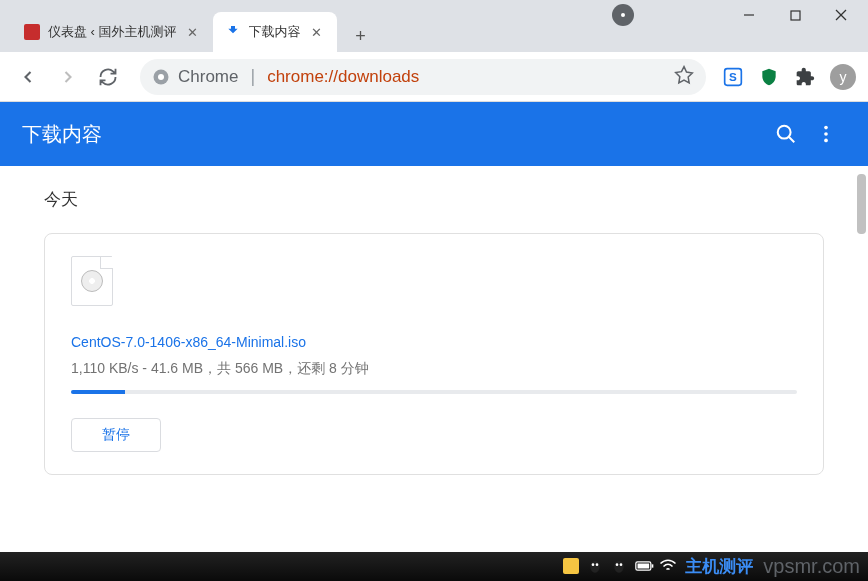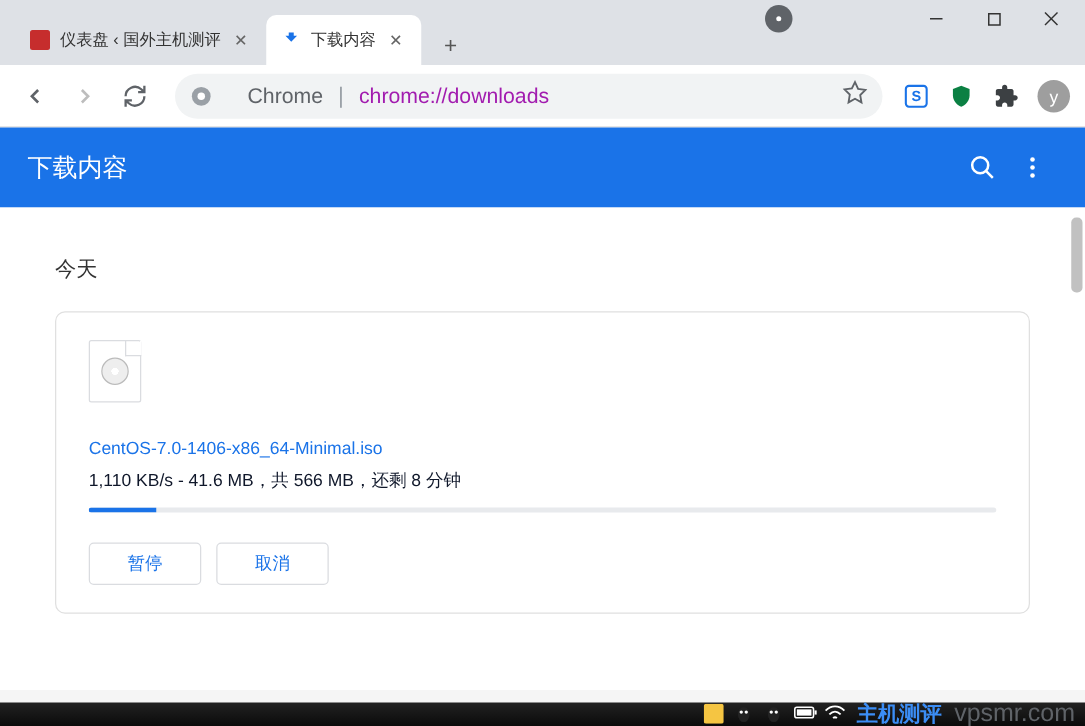--- a/index.html
+++ b/index.html
@@ -20,53 +20,53 @@
     .incognito-badge { width: 22px; height: 22px; background: #5f6368; border-radius: 50%; display: flex; align-items: center; justify-content: center; color: #fff; margin-right: 80px; }
     .win-controls { display: flex; }
     .win-btn { width: 46px; height: 30px; display: flex; align-items: center; justify-content: center; color: #333; cursor: pointer; }
     
     
     .toolbar { height: 50px; background: #fff; display: flex; align-items: center; padding: 0 12px; gap: 8px; border-bottom: 1px solid #ddd; }
     .nav-btn { width: 32px; height: 32px; display: flex; align-items: center; justify-content: center; color: #5f6368; cursor: pointer; }
     .nav-btn.disabled { color: #bdbdbd; }
     .addressbar { flex: 1; height: 36px; background: #f1f3f4; border-radius: 18px; display: flex; align-items: center; padding: 0 12px; margin: 0 8px; gap: 8px; }
     .chrome-icon { width: 18px; height: 18px; }
-    .url-label { color: #5f6368; font-size: 17px; margin-left: 20px; }
+    .url-label { color: #5f6368; font-size: 17px; }
     .url-divider { color: #9aa0a6; font-size: 18px; margin: 0 4px; }
-    .url-text { color: #a21caf; font-size: 17px; }
+    .url-text { color: #c2410c; font-size: 17px; }
     .star-icon { margin-left: auto; color: #5f6368; cursor: pointer; }
     .ext-icons { display: flex; align-items: center; gap: 14px; }
     .ext-icon { width: 22px; height: 22px; display: flex; align-items: center; justify-content: center; cursor: pointer; }
     .avatar { width: 26px; height: 26px; border-radius: 50%; background: #9e9e9e; color: #fff; display: flex; align-items: center; justify-content: center; font-size: 14px; cursor: pointer; }
     
     
     .page-header { height: 64px; background: #1a73e8; display: flex; align-items: center; padding: 0 22px; color: #fff; }
     .page-title { font-size: 20px; font-weight: 400; flex: 1; }
     .header-action { width: 40px; height: 40px; display: flex; align-items: center; justify-content: center; cursor: pointer; }
     
     
     .content { background: #fff; height: calc(100% - 166px - 29px); overflow-y: auto; padding: 22px; position: relative; }
-    .content-inner { max-width: 780px; margin: 16px auto; }
+    .content-inner { max-width: 780px; margin: 0 auto; }
     .section-label { font-size: 17px; color: #333; margin-bottom: 22px; }
     .download-card { border: 1px solid #e0e0e0; border-radius: 8px; padding: 22px 26px; display: flex; gap: 28px; flex-direction: column; }
     .file-icon-wrap { width: 42px; height: 50px; border: 1px solid #dadce0; border-radius: 2px; display: flex; align-items: center; justify-content: center; position: relative; }
     .file-icon-wrap::before { content: ''; position: absolute; top: -1px; right: -1px; width: 12px; height: 12px; background: linear-gradient(135deg, transparent 50%, #fff 50%); border-bottom: 1px solid #dadce0; border-left: 1px solid #dadce0; }
     .file-disc { width: 22px; height: 22px; border: 1px solid #bbb; border-radius: 50%; background: radial-gradient(circle, #fff 20%, #eee 21%, #eee 100%); }
     .download-details { flex: 1; }
     .download-filename { color: #1a73e8; font-size: 14px; margin-bottom: 10px; cursor: pointer; }
     .download-url { color: #5f6368; font-size: 14px; margin-bottom: 22px; word-break: break-all; }
-    .download-status { color: #0f172a; font-size: 14px; margin-bottom: 12px; }
+    .download-status { color: #737373; font-size: 14px; margin-bottom: 12px; }
     .progress-track { height: 4px; background: #e8eaed; border-radius: 2px; overflow: hidden; margin-bottom: 24px; }
     .progress-fill { height: 100%; background: #1a73e8; width: 7.5%; }
     .download-actions { display: flex; gap: 12px; }
     .action-btn { padding: 7px 30px; border: 1px solid #dadce0; border-radius: 4px; background: #fff; color: #1a73e8; font-size: 14px; cursor: pointer; }
     .scrollbar-thumb { position: absolute; right: 2px; top: 8px; width: 9px; height: 60px; background: #c1c1c1; border-radius: 4px; }
     
     
-    .taskbar { position: absolute; bottom: 0; left: 0; right: 0; height: 19px; background: linear-gradient(#222, #0a0a0a); display: flex; align-items: center; justify-content: flex-end; padding-right: 8px; gap: 8px; }
+    .taskbar { position: absolute; bottom: 0; left: 0; right: 0; height: 29px; background: linear-gradient(#222, #0a0a0a); display: flex; align-items: center; justify-content: flex-end; padding-right: 8px; gap: 8px; }
     .tray-icons { display: flex; align-items: center; gap: 6px; }
     .tray-icon { width: 18px; height: 18px; }
     .watermark-text { display: flex; align-items: center; gap: 10px; }
     .wm1 { color: #3b8df5; font-size: 17px; font-weight: 600; }
     .wm2 { color: #5f6368; font-size: 20px; }
   </style>
 </head>
 <body>
 
 <div class="titlebar">
@@ -194,21 +194,20 @@
         <div class="file-disc"></div>
       </div>
       <div class="download-details">
         <div class="download-filename">CentOS-7.0-1406-x86_64-Minimal.iso</div>
         <div class="download-status">1,110 KB/s - 41.6 MB，共 566 MB，还剩 8 分钟</div>
         <div class="progress-track">
           <div class="progress-fill" style="width: 7.5%;"></div>
         </div>
         <div class="download-actions">
           <button class="action-btn">暂停</button>
-          <button class="action-btn">取消</button>
         </div>
       </div>
     </div>
   </div>
   <div class="scrollbar-thumb"></div>
 </div>
 
 <div class="taskbar">
   <div class="tray-icons">
     <span class="tray-icon"><svg width="16" height="16">

